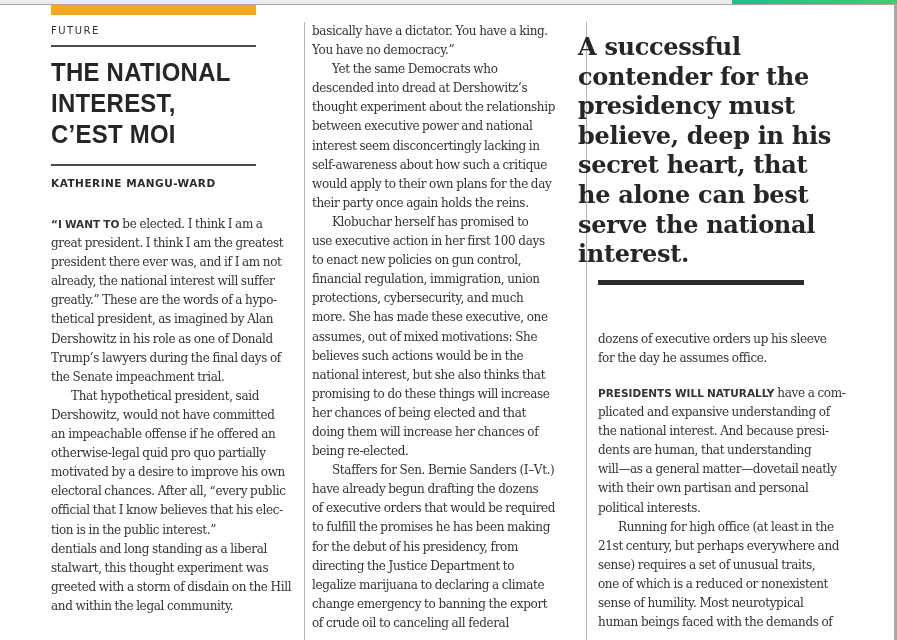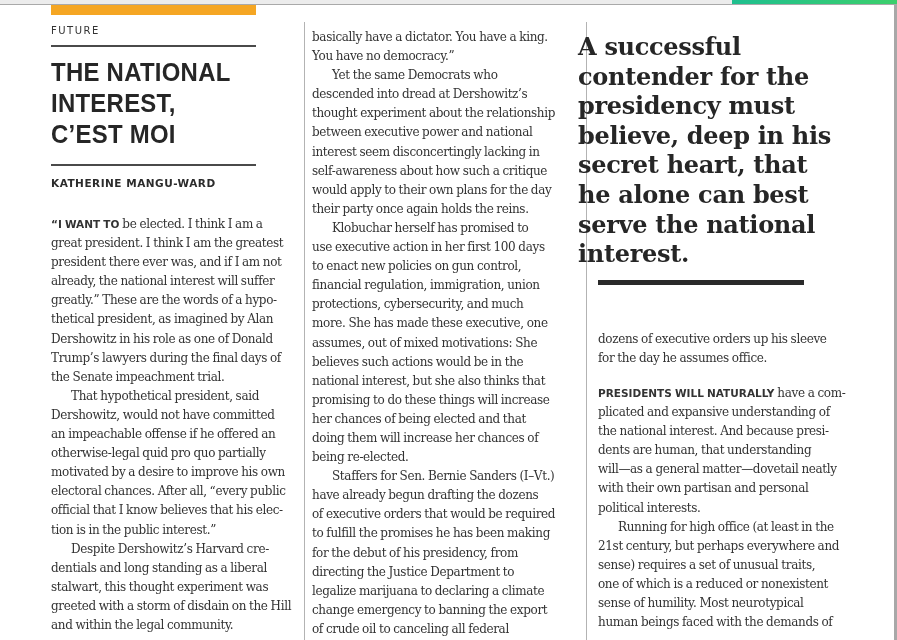--- a/index.html
+++ b/index.html
@@ -49,21 +49,21 @@
     letter-spacing: 0.5px; color: #2b2b2b; text-align: center;
   }
   .body-text {
     position: absolute; font-size: 12px; line-height: 19.1px; color: #333;
     letter-spacing: -0.35px; word-spacing: -0.5px;
   }
   .body-text .ln { display: block; white-space: nowrap; }
   .body-text .ind { padding-left: 20px; }
   .lead { font-family: "DejaVu Sans", sans-serif; font-weight: bold; font-size: 10.5px; letter-spacing: 0; }
   .b1 { left: 51px; top: 215px; }
-  .b2 { left: 312px; top: 28px; }
+  .b2 { left: 312px; top: 22px; }
   .b3a { left: 598px; top: 330px; }
   .b3b { left: 598px; top: 384px; }
 
   .pullquote {
     position: absolute; left: 578px; top: 32px; width: 260px;
     font-family: "DejaVu Serif", serif; font-weight: bold;
     font-size: 24px; line-height: 29.6px; color: #262626; letter-spacing: -0.3px;
   }
   .pullquote .ln { display: block; white-space: nowrap; }
   .pq-rule { position: absolute; left: 598px; top: 280px; width: 206px; height: 5px; background: #2a2a2a; }
@@ -101,21 +101,20 @@
   <span class="ln">Trump’s lawyers during the final days of</span>
   <span class="ln">the Senate impeachment trial.</span>
   <span class="ln ind">That hypothetical president, said</span>
   <span class="ln">Dershowitz, would not have committed</span>
   <span class="ln">an impeachable offense if he offered an</span>
   <span class="ln">otherwise-legal quid pro quo partially</span>
   <span class="ln">motivated by a desire to improve his own</span>
   <span class="ln">electoral chances. After all, “every public</span>
   <span class="ln">official that I know believes that his elec-</span>
   <span class="ln">tion is in the public interest.”</span>
-  <span class="ln ind">Despite Dershowitz’s Harvard cre-</span>
   <span class="ln">dentials and long standing as a liberal</span>
   <span class="ln">stalwart, this thought experiment was</span>
   <span class="ln">greeted with a storm of disdain on the Hill</span>
   <span class="ln">and within the legal community.</span>
 </div>
 
 <div class="body-text b2">
   <span class="ln">basically have a dictator. You have a king.</span>
   <span class="ln">You have no democracy.”</span>
   <span class="ln ind">Yet the same Democrats who</span>

